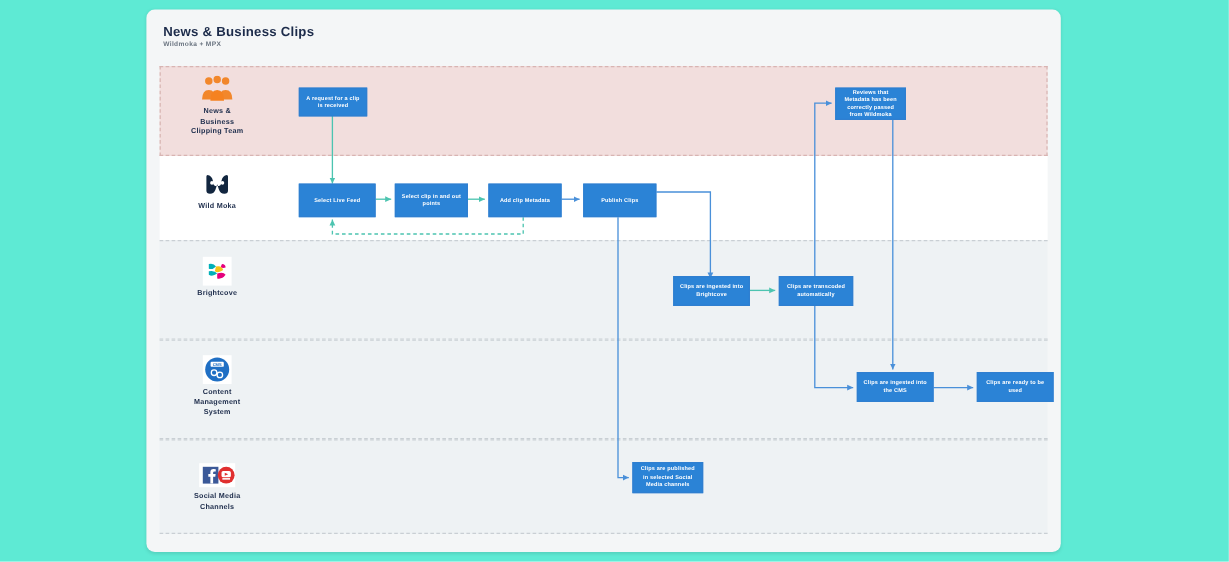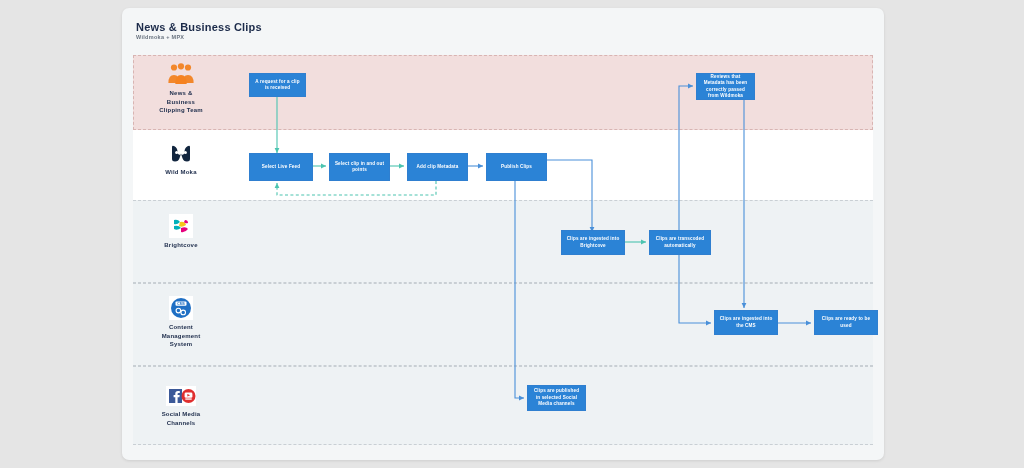--- a/index.html
+++ b/index.html
@@ -10,21 +10,21 @@
   body {
     width: 1024px;
     height: 468px;
     font-family: "Liberation Sans", sans-serif;
     overflow: hidden;
   }
   #page {
     position: relative;
     width: 1024px;
     height: 468px;
-    background: #e5e5e5;
+    background: #5eead4;
   }
   
   #card {
     position: absolute;
     left: 122px;
     top: 8px;
     width: 762px;
     height: 452px;
     background: #f4f6f7;
     border-radius: 7px;

